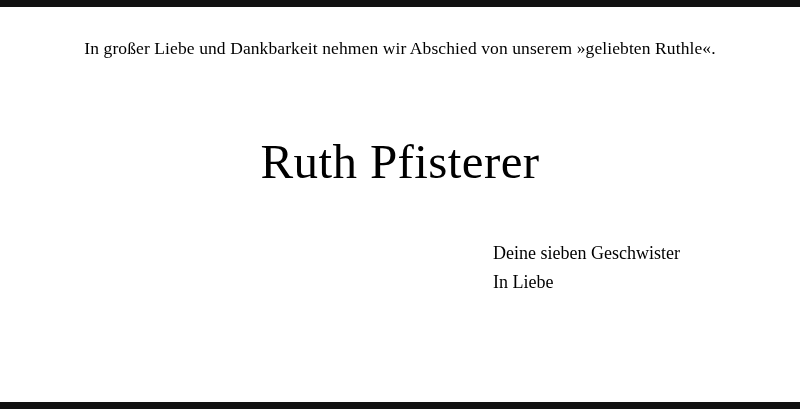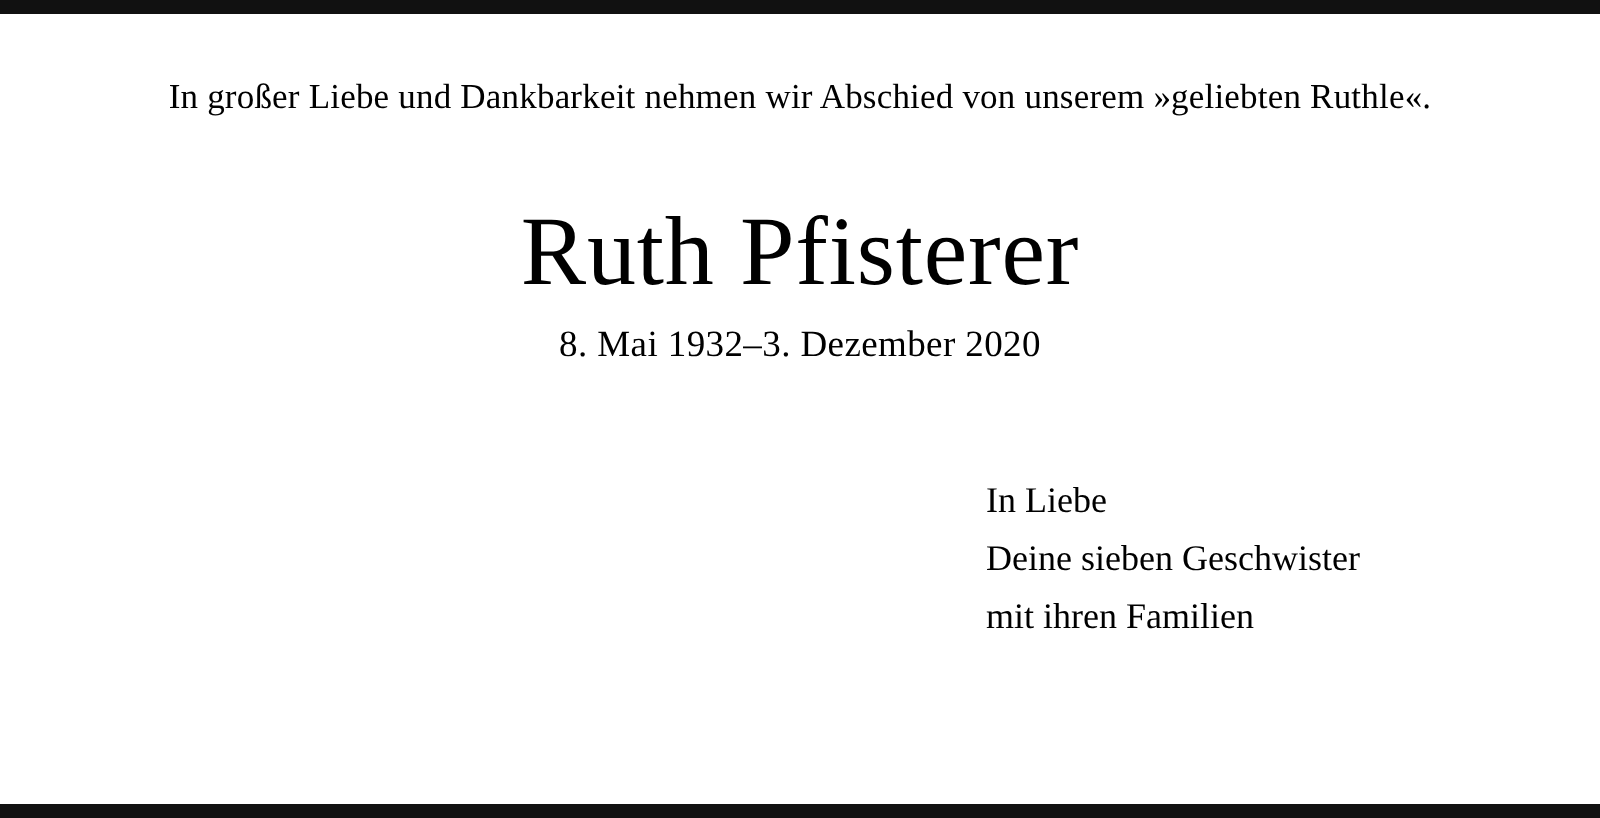--- a/index.html
+++ b/index.html
@@ -42,20 +42,21 @@
   }
   .name-block {
     margin-top: 38px;
     text-align: center;
   }
   .name {
     font-size: 49px;
     line-height: 1.05;
     letter-spacing: 0.4px;
     font-weight: normal;
+    margin-top: 36px;
   }
   .dates {
     margin-top: 12px;
     font-size: 18.5px;
     letter-spacing: 0.2px;
   }
   .signature {
     margin-top: 52px;
     padding-left: 467px;
     font-size: 18px;
@@ -77,24 +78,22 @@
 
 <div class="notice">
   <div class="inner">
 
     <div class="intro">
       <div>In großer Liebe und Dankbarkeit nehmen wir Abschied von unserem »geliebten Ruthle«.</div>
     </div>
 
     <div class="name-block">
       <div class="name">Ruth Pfisterer</div>
-      <div class="dates">8. Mai 1932–3. Dezember 2020</div>
     </div>
 
     <div class="signature">
+      <div>Deine sieben Geschwister</div>
       <div>In Liebe</div>
-      <div>Deine sieben Geschwister</div>
-      <div>mit ihren Familien</div>
     </div>
 
 
   </div>
 </div>
 
 </body></html>

